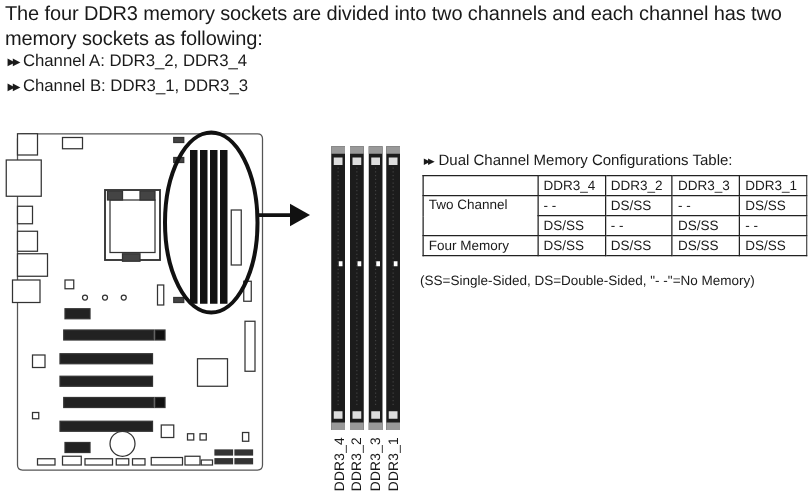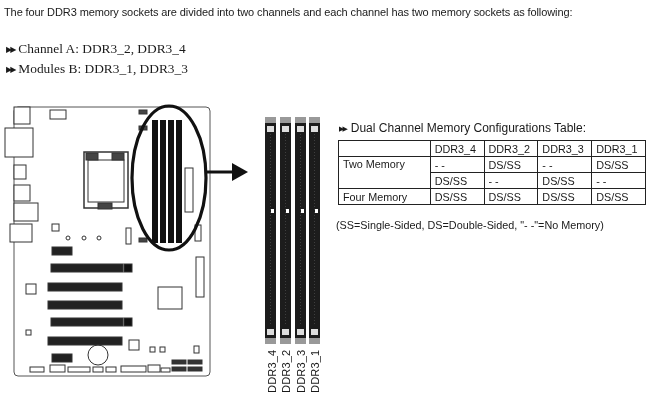--- a/index.html
+++ b/index.html
@@ -1,38 +1,38 @@
 <!DOCTYPE html>
 <html><head>
 <meta charset="utf-8">
 <style>
   html, body { margin:0; padding:0; background:#fff; }
   body { width:646px; height:400px; position:relative; overflow:hidden;
          font-family:"Liberation Sans", sans-serif; color:#1a1a1a; }
-  .intro { position:absolute; left:4px; top:2px; width:640px; font-size:11px; line-height:20px; letter-spacing:-0.1px; }
-  .bullet { position:absolute; left:6px; font-size:13.4px; line-height:18px;font-family:Liberation Serif, serif; }
+  .intro { position:absolute; left:4px; top:2px; width:640px; font-size:16px; line-height:20px; letter-spacing:-0.1px; }
+  .bullet { position:absolute; left:6px; font-size:13.4px; line-height:18px; }
   .bullet .tri { font-size:8px; letter-spacing:-2px; margin-right:4px; vertical-align:1px; }
   #bullet-a { top:40px; }
   #bullet-b { top:60px; }
   svg { position:absolute; left:0; top:0; }
   .tbl-title { position:absolute; left:339px; top:121px; font-size:12px; }
   .tbl-title .tri { font-size:7px; letter-spacing:-2px; margin-right:5px; vertical-align:1px; }
   table.cfg { position:absolute; left:338px; top:140px; border-collapse:collapse; font-size:10.8px; }
   table.cfg td { border:1px solid #222; height:15px; padding:0 4px; line-height:14px; }
   table.cfg td.lbl { width:85px; }
   table.cfg td.c { width:45px; }
   .legend-note { position:absolute; left:336px; top:219px; font-size:10.8px; }
   .slot-label { position:absolute; top:393px; font-size:11px; transform-origin:0 0; transform:rotate(-90deg); white-space:nowrap; letter-spacing:0.2px; }
 </style>
 </head>
 <body>
 
 <div class="intro">The four DDR3 memory sockets are divided into two channels and each channel has two memory sockets as following:</div>
 <div class="bullet" id="bullet-a"><span class="tri">▶▶</span><span>Channel A: DDR3_2, DDR3_4</span></div>
-<div class="bullet" id="bullet-b"><span class="tri">▶▶</span><span>Modules B: DDR3_1, DDR3_3</span></div>
+<div class="bullet" id="bullet-b"><span class="tri">▶▶</span><span>Channel B: DDR3_1, DDR3_3</span></div>
 
 <svg width="646" height="400">
 
   <g stroke="#333" fill="none" stroke-width="1">
     <path d="M18 107 H206 Q210 107 210 111 V372 Q210 376 206 376 H18 Q14 376 14 372 V111 Q14 107 18 107 Z" stroke="#555"></path>
 
     <rect x="14" y="107" width="16" height="17" fill="#fff"></rect>
     <rect x="5" y="128" width="28" height="29" fill="#fff"></rect>
     <rect x="14" y="165" width="12" height="14" fill="#fff"></rect>
     <rect x="14" y="185" width="16" height="16" fill="#fff"></rect>
@@ -157,21 +157,21 @@
 <table class="cfg">
   <tbody>
       <tr>
     <td class="lbl"></td>
     <td class="c">DDR3_4</td>
     <td class="c">DDR3_2</td>
     <td class="c">DDR3_3</td>
     <td class="c">DDR3_1</td>
   </tr>
   <tr>
-    <td class="lbl" rowspan="2" style="vertical-align:top">Two Memory</td>
+    <td class="lbl" rowspan="2" style="vertical-align:top">Two Channel</td>
     <td>- -</td>
     <td>DS/SS</td>
     <td>- -</td>
     <td>DS/SS</td>
   </tr>
   <tr>
     <td>DS/SS</td>
     <td>- -</td>
     <td>DS/SS</td>
     <td>- -</td>

